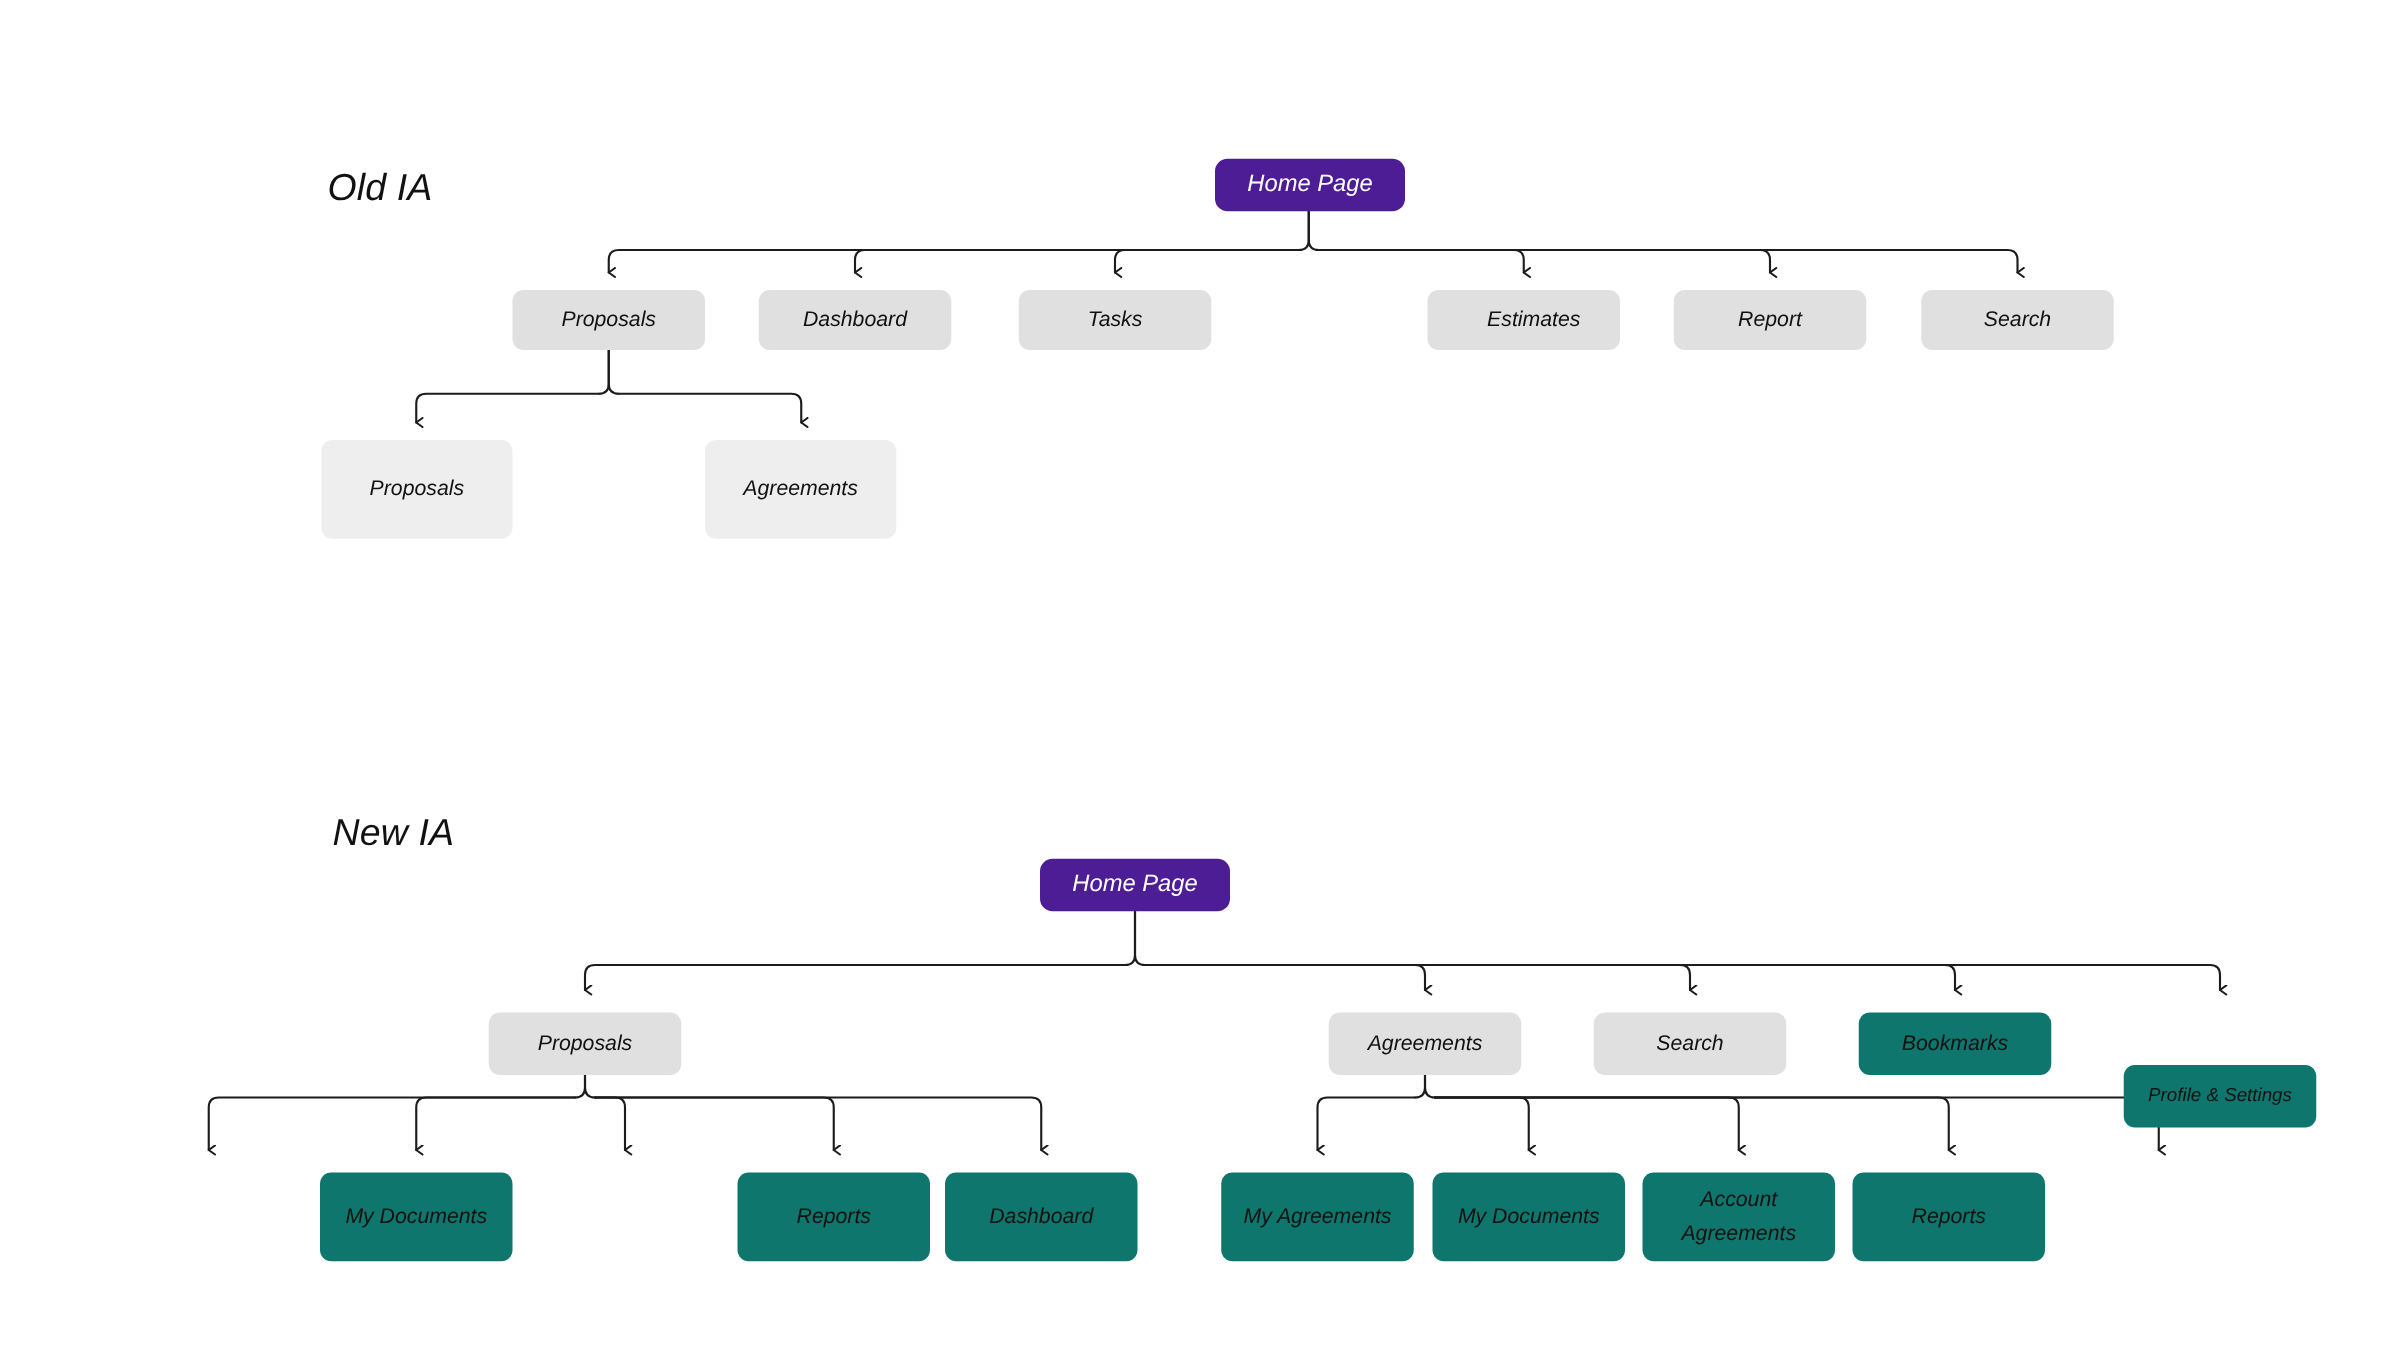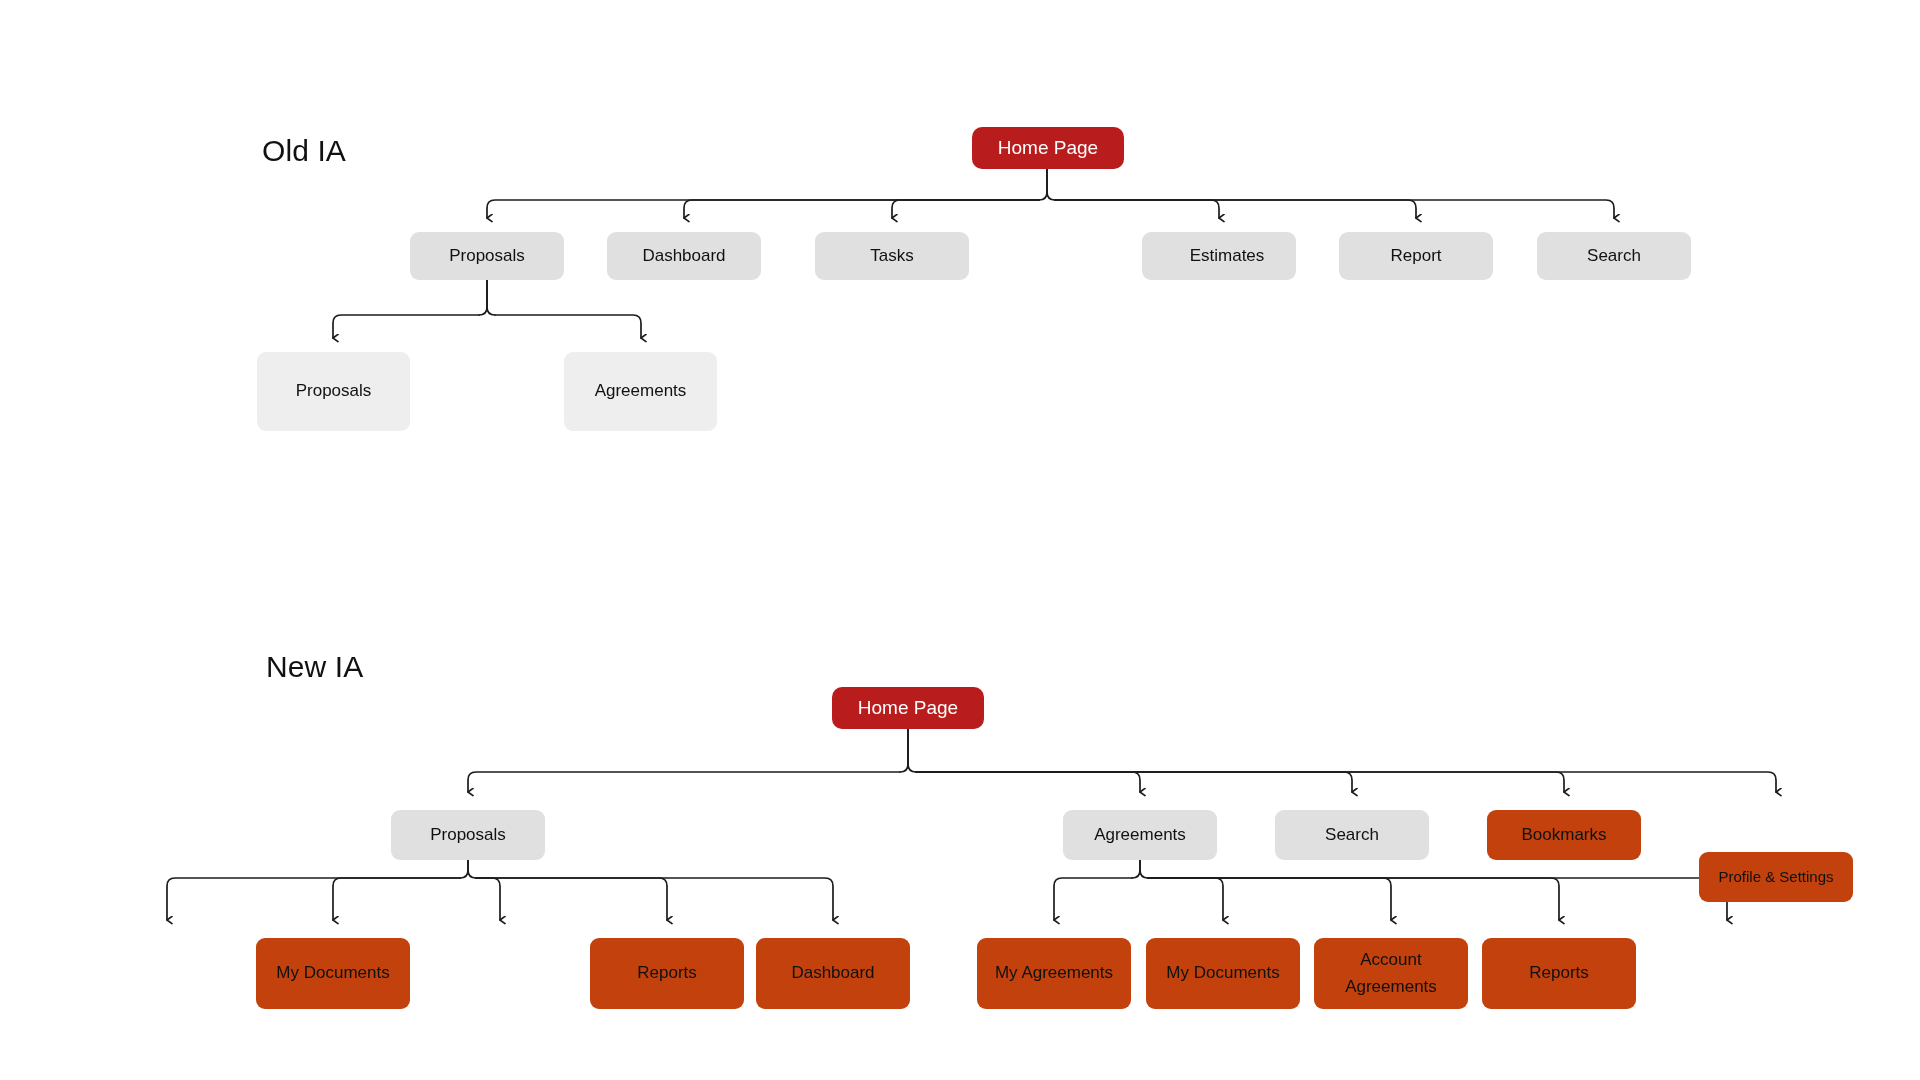--- a/index.html
+++ b/index.html
@@ -13,20 +13,21 @@
     position: relative;
     overflow: hidden;
     font-family: "Liberation Sans", sans-serif;
     color: #111111;
   }
   #canvas {
     position: absolute;
     inset: 0;
     width: 1908px;
     height: 1080px;
+    font-style: italic;
   }
   #wires {
     position: absolute;
     left: 0;
     top: 0;
     width: 1920px;
     height: 1080px;
     pointer-events: none;
   }
   .section-title {
@@ -45,28 +46,28 @@
     justify-content: center;
     text-align: center;
     border-radius: 9px;
     font-size: 17px;
     font-weight: 400;
     line-height: 1.55;
     color: #111111;
     padding: 4px 8px;
   }
   .node.root {
-    background: #b91c1c;
+    background: #4c1d95;
     color: #ffffff;
     border-radius: 10px;
     font-size: 19px;
   }
   .node.gray   { background: #e0e0e0; }
   .node.gray-l { background: #efeeee; }
-  .node.pink   { background: #c2410c; }
+  .node.pink   { background: #0f766e; }
   .node.small  { font-size: 15px; }
 </style>
 </head>
 <body>
 
 <div id="canvas">
 
   <svg id="wires" viewBox="0 0 1920 1080" xmlns="http://www.w3.org/2000/svg">
     <defs>
       <marker id="ah" markerWidth="9" markerHeight="9" refX="4.2" refY="7.4" orient="auto" markerUnits="userSpaceOnUse">

